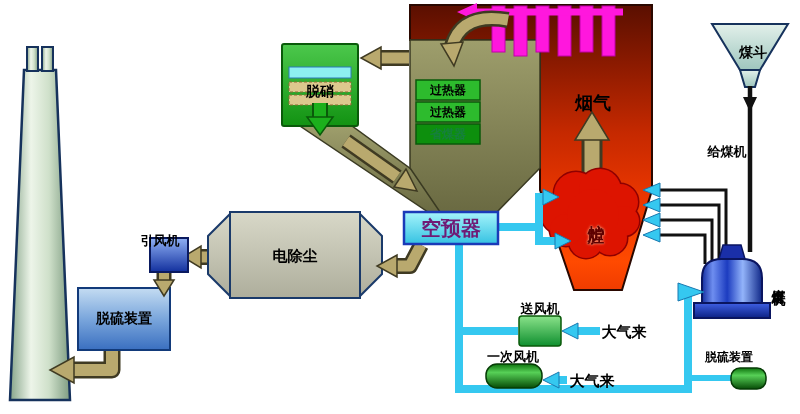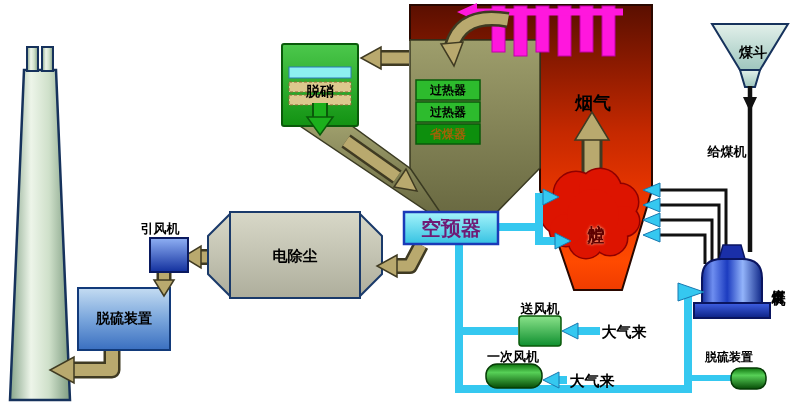--- a/index.html
+++ b/index.html
@@ -3,21 +3,21 @@
 <meta charset="utf-8">
 <style>
   html,body{margin:0;padding:0;background:#fff;}
   #stage{position:relative;width:800px;height:414px;overflow:hidden;background:#fff;
          font-family:"Liberation Sans",sans-serif;}
   #scene{position:absolute;left:0;top:0;}
   .lbl{position:absolute;transform:translate(-50%,-50%);font-weight:bold;color:#000;
        white-space:nowrap;line-height:1;}
   .vert{writing-mode:vertical-rl;text-orientation:upright;letter-spacing:2px;}
   .furnace-txt{color:#5f0000;text-shadow:0 0 3px rgba(255,160,120,.95),0 0 1px #ffb090;}
-  .white-txt{color:#a16207;text-align:center;}
+  .white-txt{color:#15803d;text-align:center;}
   .green-txt{color:#701a75;}
 </style>
 </head>
 <body>
 
 <div id="stage">
 <svg id="scene" width="800" height="414" viewBox="0 0 800 414">
   <defs>
     <linearGradient id="gChim" x1="0" y1="0" x2="1" y2="0">
       <stop offset="0" stop-color="#86a489"></stop>
@@ -253,21 +253,21 @@
 
   <g>
     <polygon points="723,245 741,245 745,259 719,259" fill="#1a2fa8" stroke="#0a1560" stroke-width="1.5"></polygon>
     <path d="M702,303 L702,278 Q702,259 722,259 L742,259 Q762,259 762,278 L762,303 Z" fill="url(#gMill)" stroke="#0a1560" stroke-width="2"></path>
     <rect x="694" y="303" width="76" height="15" fill="url(#gMillB)" stroke="#0a1560" stroke-width="2"></rect>
   </g>
   <polygon points="678,283 678,301 704,292" fill="#35c8f0" stroke="#1878b0" stroke-width="1"></polygon>
 </svg>
 
 <div class="lbl" style="left:124px;top:318px;font-size:14px;">脱硫装置</div>
-<div class="lbl" style="left:160px;top:228px;font-size:13px;">引风机</div>
+<div class="lbl" style="left:160px;top:240px;font-size:13px;">引风机</div>
 <div class="lbl" style="left:295px;top:255px;font-size:15px;text-align:center;">电除尘</div>
 <div class="lbl green-txt" style="left:451px;top:228px;font-size:20px;">空预器</div>
 <div class="lbl" style="left:320px;top:57px;font-size:14px;margin-top:34px;">脱硝</div>
 <div class="lbl" style="left:448px;top:90px;font-size:12px;">过热器</div>
 <div class="lbl" style="left:448px;top:112px;font-size:12px;">过热器</div>
 <div class="lbl white-txt" style="left:448px;top:134px;font-size:12px;">省煤器</div>
 <div class="lbl" style="left:593px;top:103px;font-size:18px;">烟气</div>
 <div class="lbl vert furnace-txt" style="left:596px;top:213px;font-size:17px;">炉膛</div>
 <div class="lbl" style="left:753px;top:52px;font-size:14px;">煤斗</div>
 <div class="lbl" style="left:727px;top:118px;font-size:13px;margin-top:33px;">给煤机</div>

